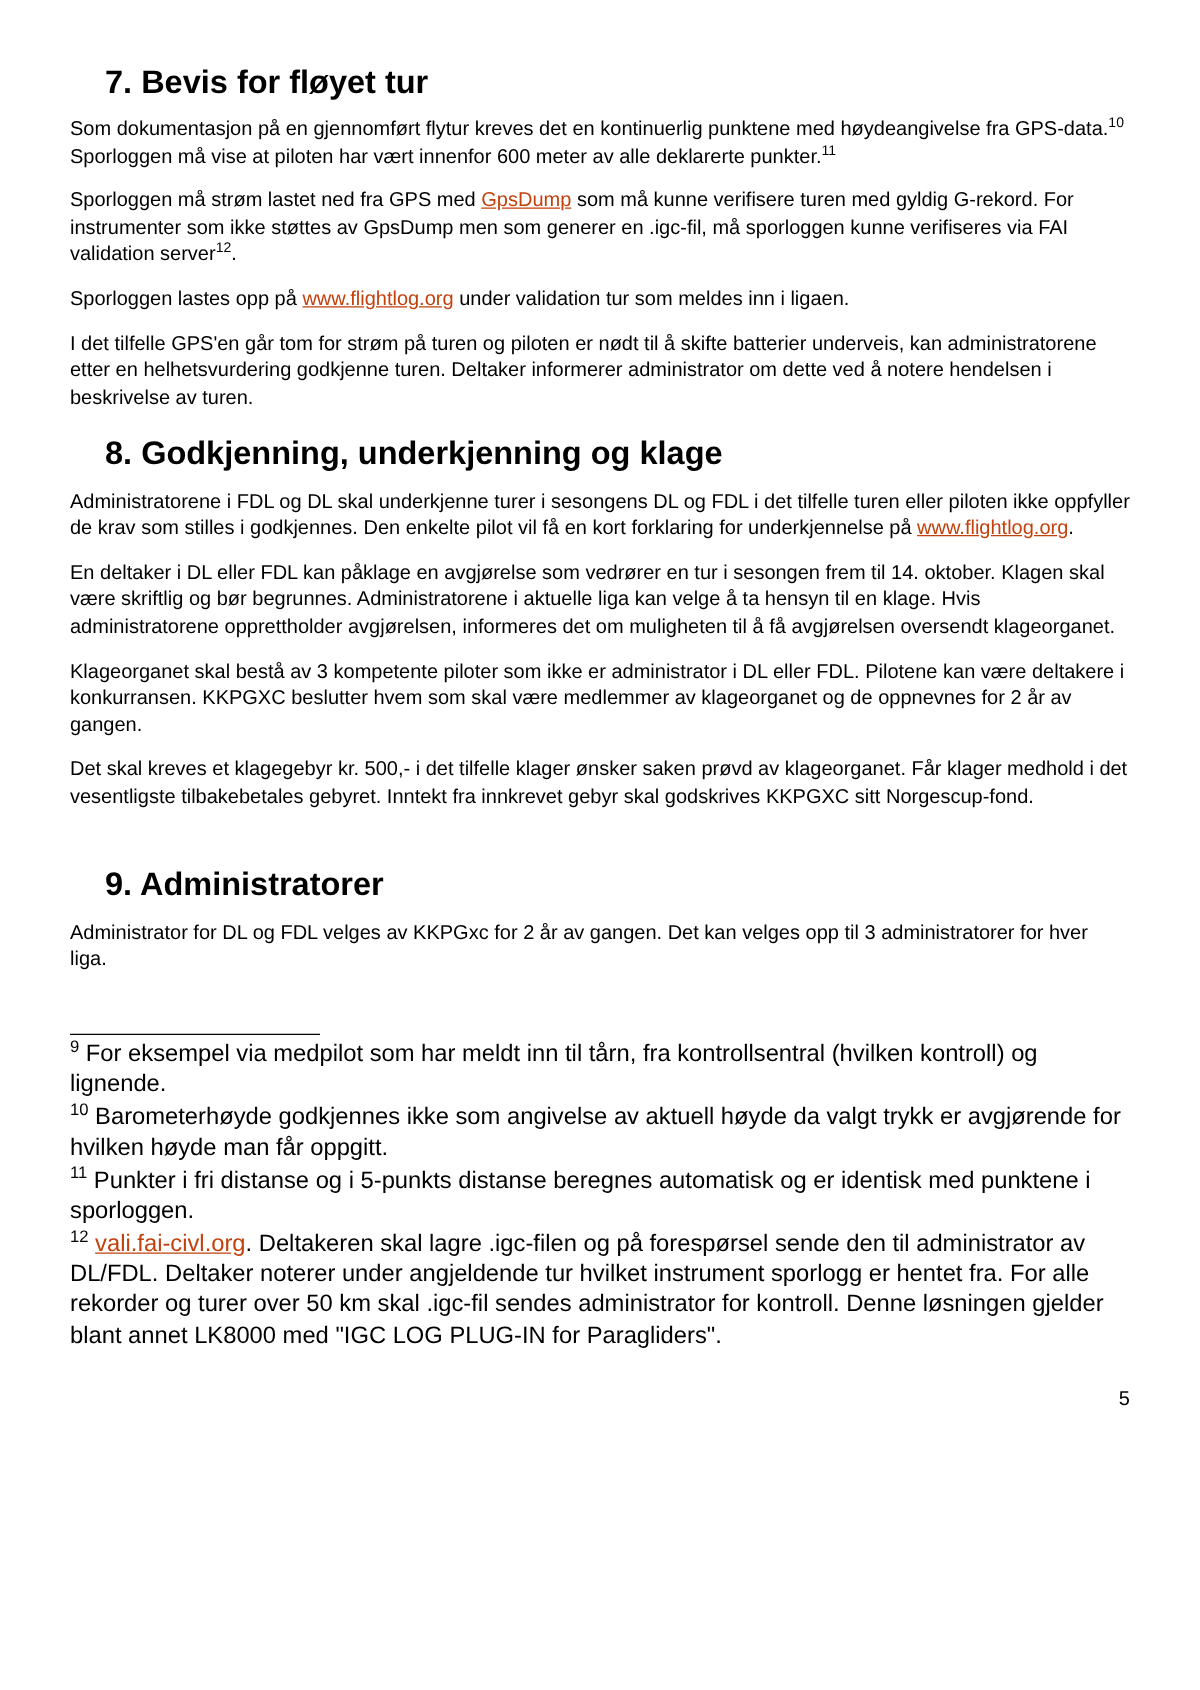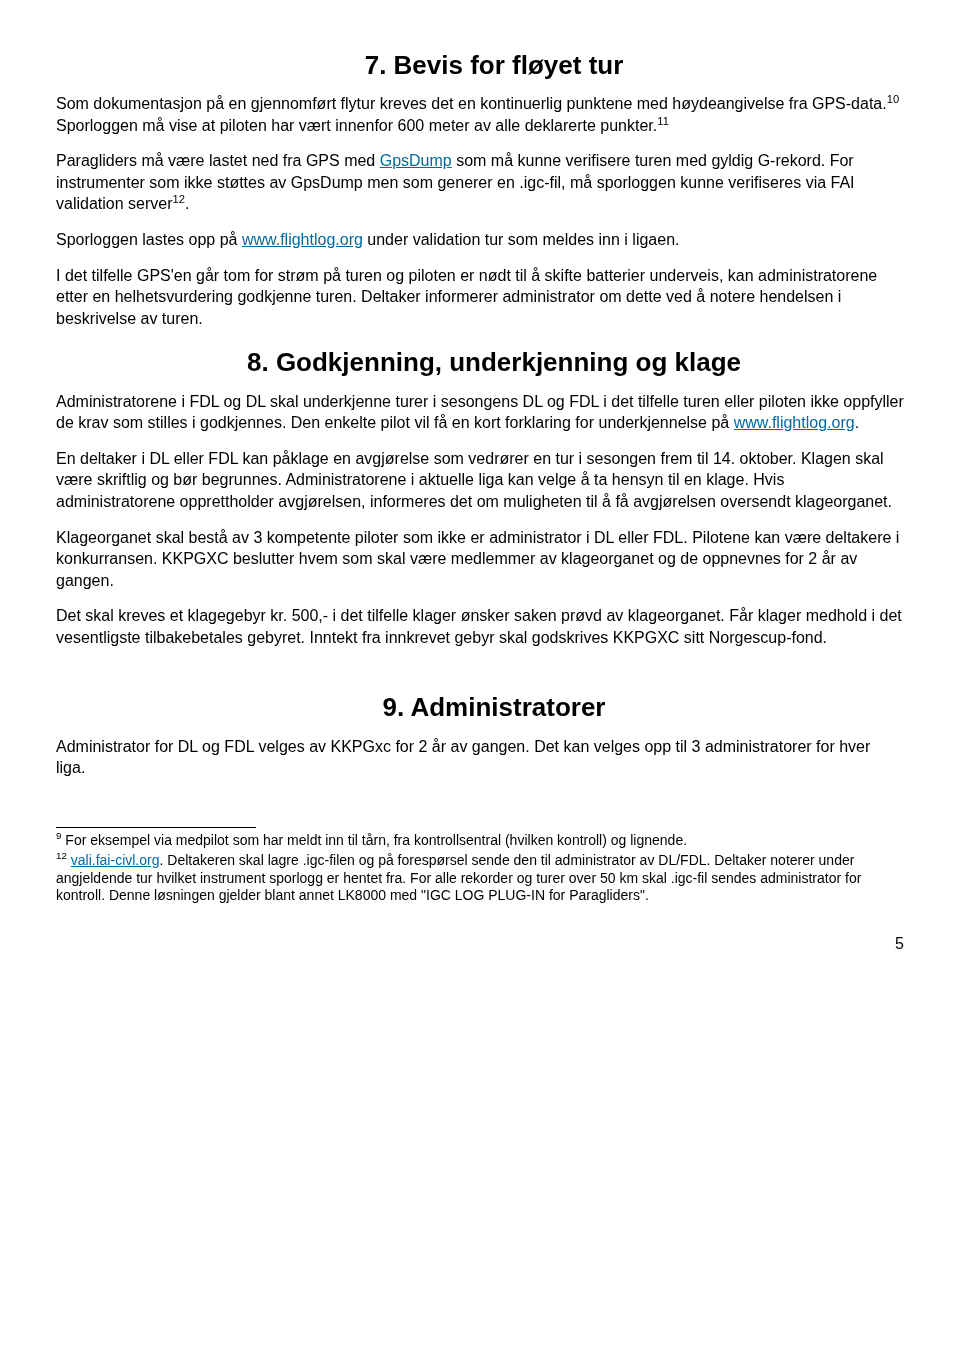--- a/index.html
+++ b/index.html
@@ -10,35 +10,34 @@
     box-sizing: border-box;
     color: #000;
     font-size: 16px;
     line-height: 1.35;
   }
   h2 {
     font-size: 26px;
     font-weight: bold;
     margin: 0 0 10px 0;
     padding-left: 28px;
-    text-align: center;
   }
   h2.first {
     margin-top: 0;
   }
   p {
     margin: 0 0 14px 0;
   }
   a {
-    color: #0369a1;
+    color: #c2410c;
     text-decoration: underline;
   }
   .footnotes {
     margin-top: 48px;
-    font-size: 14px;
+    font-size: 19px;
     line-height: 1.28;
   }
   .footnotes hr {
     border: none;
     border-top: 1px solid #000;
     width: 200px;
     margin: 0 0 4px 0;
   }
   .footnotes p {
     margin: 0 0 2px 0;
@@ -57,21 +56,21 @@
 </head>
 <body>
 
 <h2 class="first">7. Bevis for fløyet tur</h2>
 
 <p>
   <span>Som dokumentasjon på en gjennomført flytur kreves det en kontinuerlig punktene med høydeangivelse fra GPS-data.</span><sup>10</sup><span> Sporloggen må vise at piloten har vært innenfor 600 meter av alle deklarerte punkter.</span><sup>11</sup>
 </p>
 
 <p>
-  <span>Paragliders må være lastet ned fra GPS med </span><a href="#">GpsDump</a><span> som må kunne verifisere turen med gyldig G-rekord. For instrumenter som ikke støttes av GpsDump men som generer en .igc-fil, må sporloggen kunne verifiseres via FAI validation server</span><sup>12</sup><span>.</span>
+  <span>Sporloggen må strøm lastet ned fra GPS med </span><a href="#">GpsDump</a><span> som må kunne verifisere turen med gyldig G-rekord. For instrumenter som ikke støttes av GpsDump men som generer en .igc-fil, må sporloggen kunne verifiseres via FAI validation server</span><sup>12</sup><span>.</span>
 </p>
 
 <p>
   <span>Sporloggen lastes opp på </span><a href="#">www.flightlog.org</a><span> under validation tur som meldes inn i ligaen.</span>
 </p>
 
 <p>I det tilfelle GPS'en går tom for strøm på turen og piloten er nødt til å skifte batterier underveis, kan administratorene etter en helhetsvurdering godkjenne turen. Deltaker informerer administrator om dette ved å notere hendelsen i beskrivelse av turen.</p>
 
 <h2 style="margin-top:16px">8. Godkjenning, underkjenning og klage</h2>
 
@@ -82,16 +81,18 @@
 <p>En deltaker i DL eller FDL kan påklage en avgjørelse som vedrører en tur i sesongen frem til 14. oktober. Klagen skal være skriftlig og bør begrunnes. Administratorene i aktuelle liga kan velge å ta hensyn til en klage. Hvis administratorene opprettholder avgjørelsen, informeres det om muligheten til å få avgjørelsen oversendt klageorganet.</p>
 <p>Klageorganet skal bestå av 3 kompetente piloter som ikke er administrator i DL eller FDL. Pilotene kan være deltakere i konkurransen. KKPGXC beslutter hvem som skal være medlemmer av klageorganet og de oppnevnes for 2 år av gangen.</p>
 <p>Det skal kreves et klagegebyr kr. 500,- i det tilfelle klager ønsker saken prøvd av klageorganet. Får klager medhold i det vesentligste tilbakebetales gebyret. Inntekt fra innkrevet gebyr skal godskrives KKPGXC sitt Norgescup-fond.</p>
 
 <h2 style="margin-top:42px">9. Administratorer</h2>
 <p>Administrator for DL og FDL velges av KKPGxc for 2 år av gangen. Det kan velges opp til 3 administratorer for hver liga.</p>
 
 <div class="footnotes">
   <hr>
   <p><sup>9</sup><span> For eksempel via medpilot som har meldt inn til tårn, fra kontrollsentral (hvilken kontroll)  og lignende.</span></p>
+  <p><sup>10</sup><span> Barometerhøyde godkjennes ikke som angivelse av aktuell høyde da valgt trykk er avgjørende for hvilken høyde man får oppgitt.</span></p>
+  <p><sup>11</sup><span> Punkter i fri distanse og i 5-punkts distanse beregnes automatisk og er identisk med punktene i sporloggen.</span></p>
   <p><sup>12</sup> <a href="#">vali.fai-civl.org</a><span>. Deltakeren skal lagre .igc-filen og på forespørsel sende den til administrator av DL/FDL. Deltaker noterer under angjeldende tur hvilket instrument sporlogg er hentet fra. For alle rekorder og turer over 50 km skal .igc-fil sendes administrator for kontroll. Denne løsningen gjelder blant annet LK8000 med "IGC LOG PLUG-IN for Paragliders".</span></p>
 </div>
 
 <div class="pagenum">5</div>
 
 </body></html>

